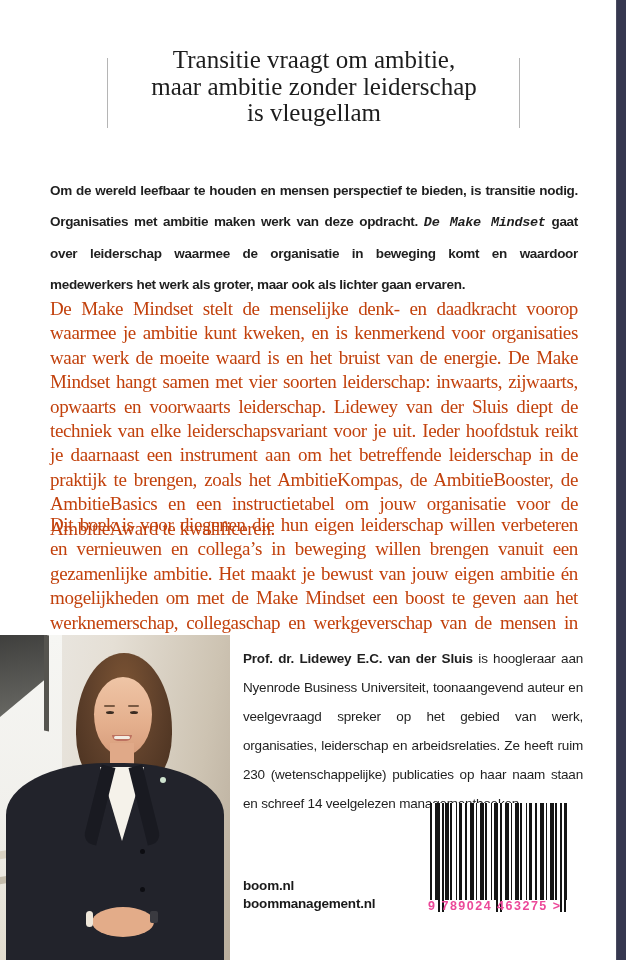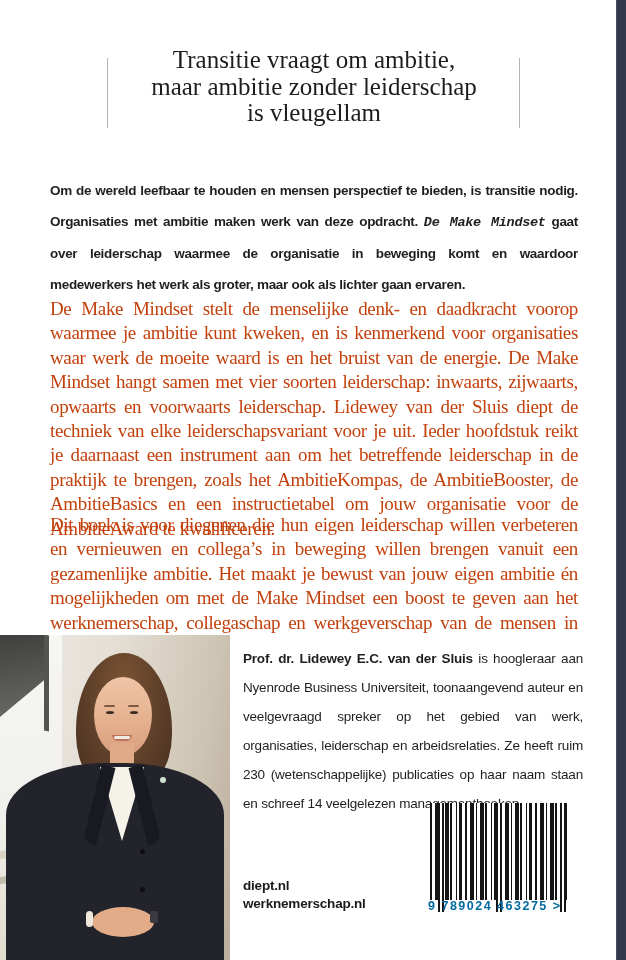--- a/index.html
+++ b/index.html
@@ -60,21 +60,21 @@
       #151515 0 2px,#fff 2px 5px,#151515 5px 9px,#fff 9px 11px,
       #151515 11px 12px,#fff 12px 15px,#151515 15px 19px,#fff 19px 20px,
       #151515 20px 22px,#fff 22px 26px,#151515 26px 27px,#fff 27px 29px,
       #151515 29px 32px,#fff 32px 35px);
   }
   .guard{position:absolute;top:0;width:6px;height:109px;
     background:repeating-linear-gradient(90deg,#151515 0 2px,#fff 2px 4px,#151515 4px 6px);}
   .guard-l{left:8px;} .guard-m{left:66px;} .guard-r{left:130px;}
   .barcode-digits{
     position:absolute;left:-2px;top:96px;width:150px;
-    font-size:12.5px;font-weight:600;letter-spacing:1.5px;color:#0369a1;white-space:nowrap;
+    font-size:12.5px;font-weight:600;letter-spacing:1.5px;color:#ec4899;white-space:nowrap;
   }
 
   
   .photo{
     position:absolute;left:0;top:635px;width:230px;height:325px;overflow:hidden;
     background:linear-gradient(100deg,#ecebe8 0%,#e5dfd5 40%,#cdc3b2 78%,#b9ad9c 100%);
   }
   .ph-window{position:absolute;left:0;top:0;width:62px;height:325px;
     background:linear-gradient(180deg,#f6f6f3 0%,#f1f0ec 55%,#e2dcce 100%);}
   .ph-frame{position:absolute;left:0;top:0;width:47px;height:82px;
@@ -148,22 +148,22 @@
     <div class="ph-hands"></div>
     <div class="ph-bracelet"></div>
     <div class="ph-watch"></div>
     <div class="ph-button b1"></div>
     <div class="ph-button b2"></div>
   </div>
 
   <p class="author-col"><strong>Prof. dr. Lidewey E.C. van der Sluis</strong> <span>is hoogleraar aan Nyenrode Business Universiteit, toonaangevend auteur en veelgevraagd spreker op het gebied van werk, organisaties, leiderschap en arbeidsrelaties. Ze heeft ruim 230 (wetenschappelijke) publicaties op haar naam staan en schreef 14 veelgelezen managementboeken.</span></p>
 
   <div class="footer-sites">
-    <div>diept.nl</div>
-    <div>werknemerschap.nl</div>
+    <div>boom.nl</div>
+    <div>boommanagement.nl</div>
   </div>
 
   <div class="barcode">
     <div class="bars"></div>
     <div class="guard guard-l"></div>
     <div class="guard guard-m"></div>
     <div class="guard guard-r"></div>
     <div class="barcode-digits">9 789024 463275 &gt;</div>
   </div>
 

